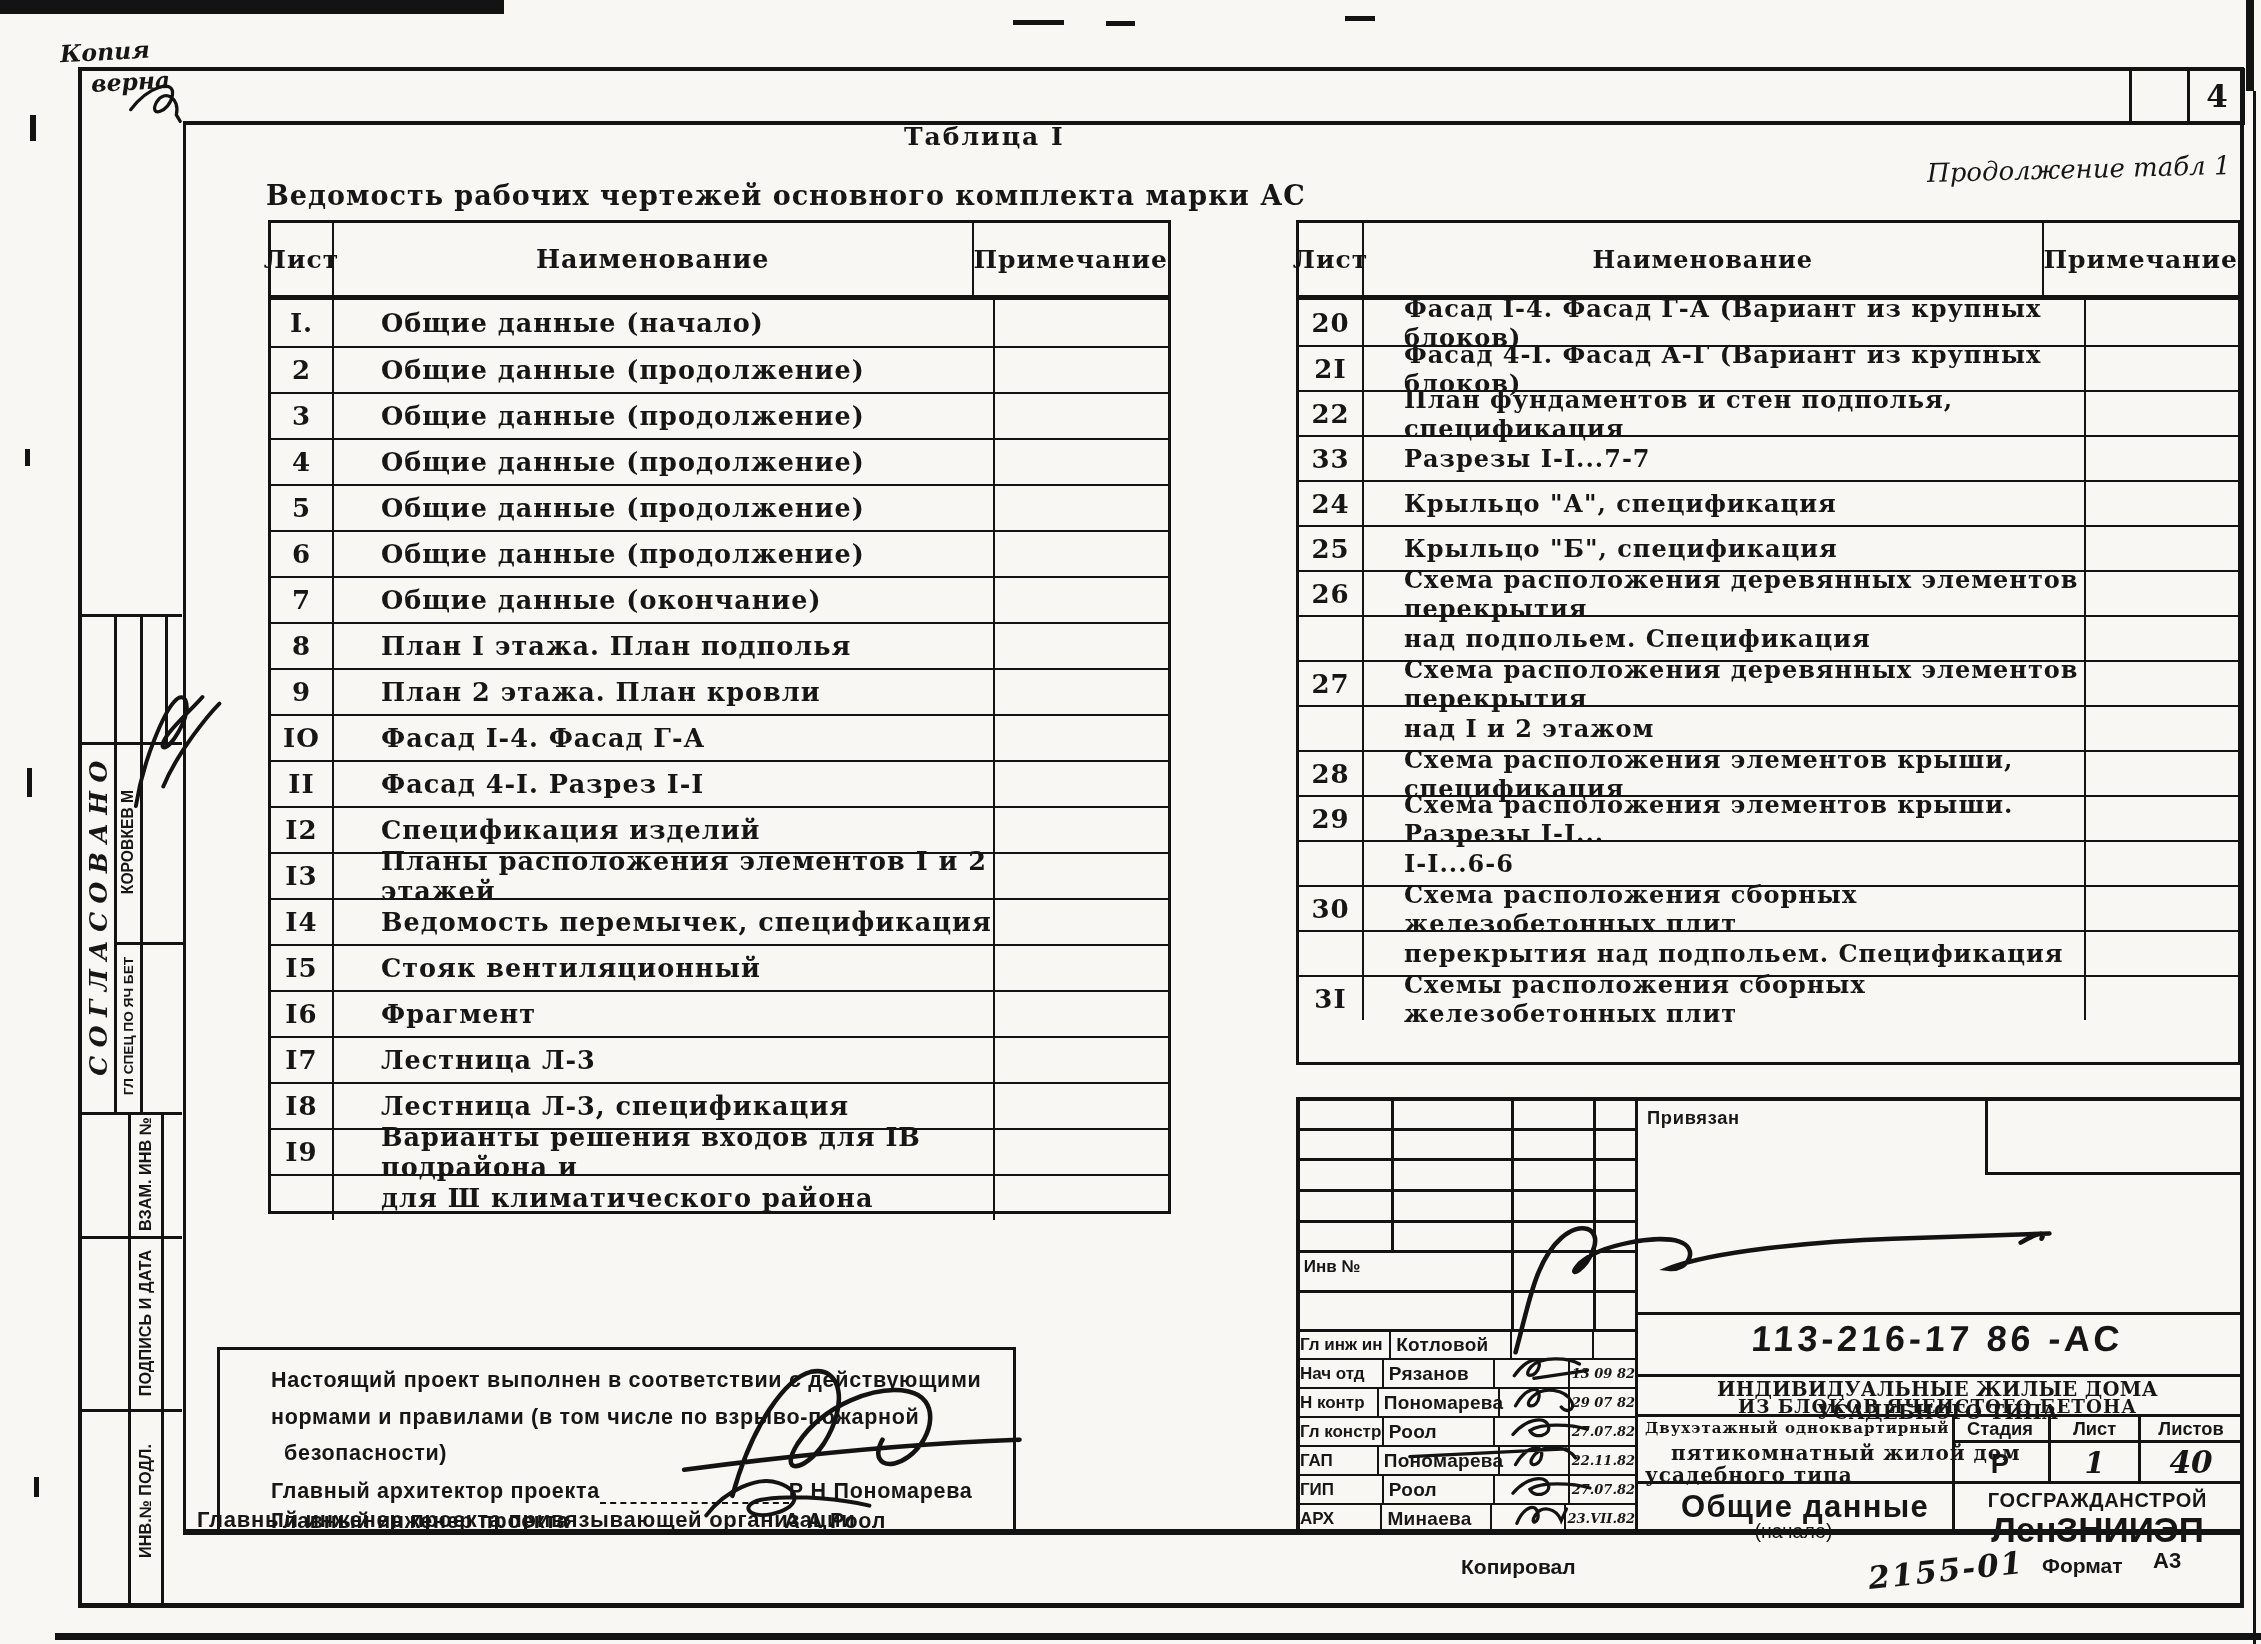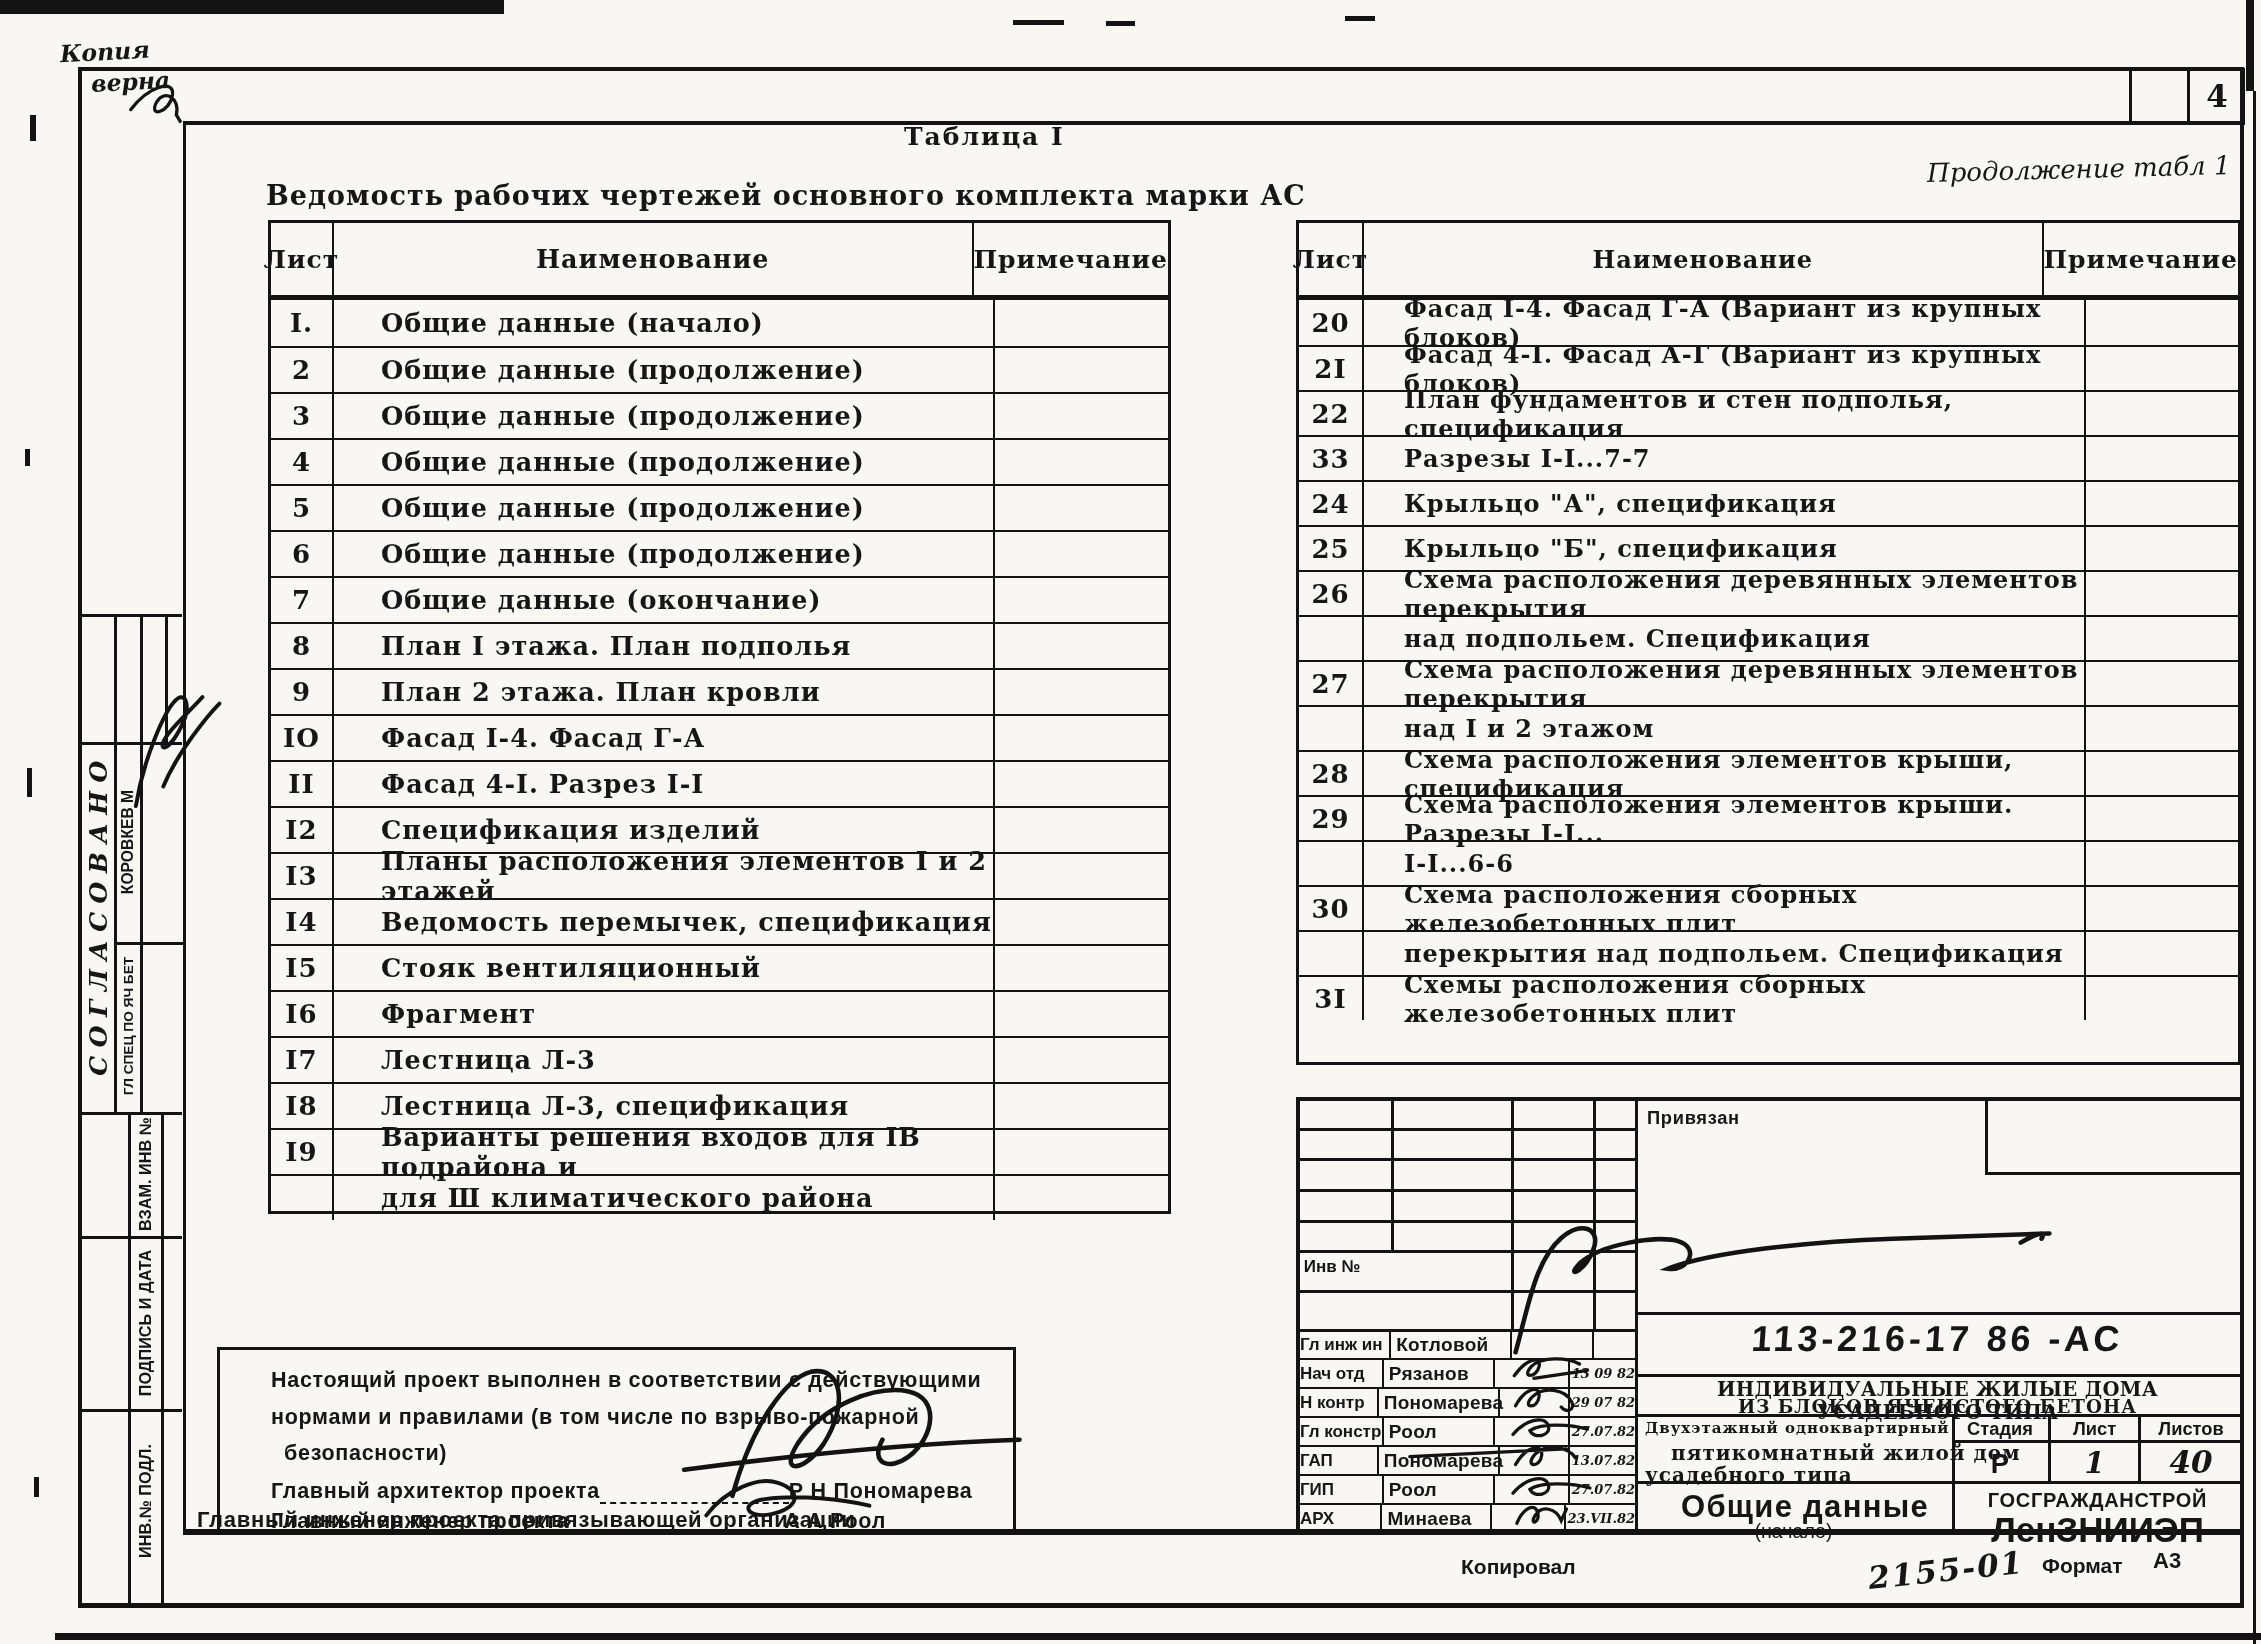--- a/index.html
+++ b/index.html
@@ -405,21 +405,21 @@
           <div class="scell srole">Гл констр</div>
           <div class="scell sname">Роол</div>
           <div class="scell ssig"></div>
           <div class="scell sdate">27.07.82</div>
         </div>
 
         <div class="srow">
           <div class="scell srole">ГАП</div>
           <div class="scell sname">Пономарева</div>
           <div class="scell ssig"></div>
-          <div class="scell sdate">13.07.82</div>
+          <div class="scell sdate">22.11.82</div>
         </div>
 
         <div class="srow">
           <div class="scell srole">ГИП</div>
           <div class="scell sname">Роол</div>
           <div class="scell ssig"></div>
           <div class="scell sdate">27.07.82</div>
         </div>
 
         <div class="srow">

